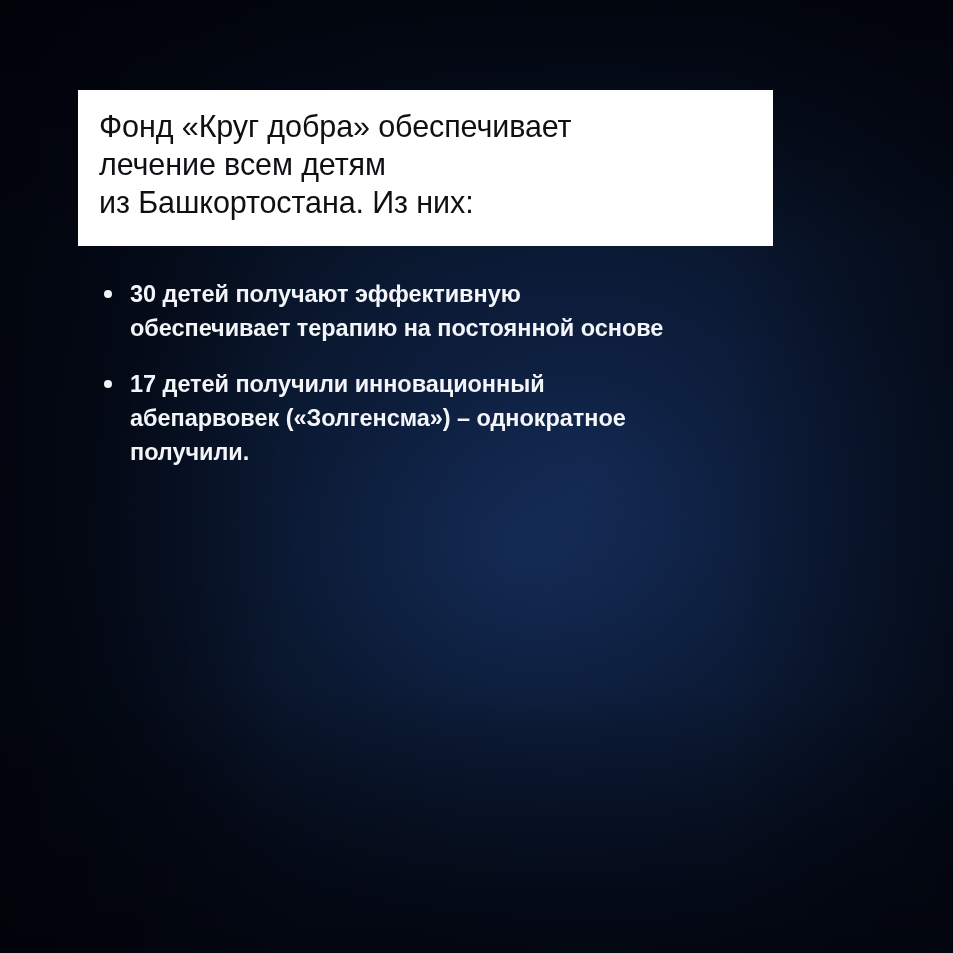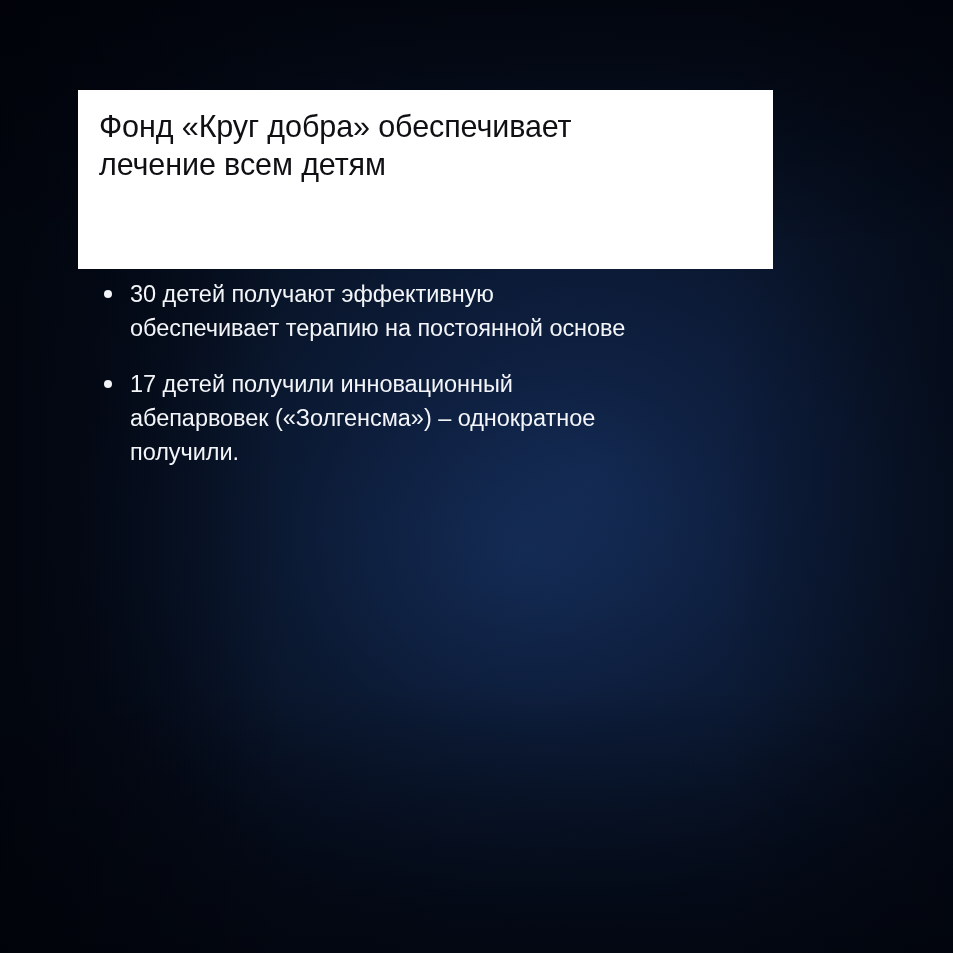--- a/index.html
+++ b/index.html
@@ -35,21 +35,21 @@
       linear-gradient(to bottom, rgba(0,2,8,0.72) 0%, rgba(0,0,0,0) 26%, rgba(0,0,0,0) 72%, rgba(0,2,8,0.55) 100%),
       linear-gradient(to right, rgba(0,2,8,0.62) 0%, rgba(0,0,0,0) 30%, rgba(0,0,0,0) 76%, rgba(0,3,10,0.38) 100%);
   }
 
   
   #title-card {
     position: absolute;
     left: 78px;
     top: 90px;
     width: 695px;
-    height: 179px;
+    height: 156px;
     background: #ffffff;
     box-sizing: border-box;
     padding: 17px 22px 0 21px;
   }
   .title-line {
     color: #101014;
     font-size: 30.5px;
     line-height: 38px;
     font-weight: 400;
     letter-spacing: -0.1px;
@@ -75,37 +75,38 @@
     top: 13px;
     width: 8px;
     height: 8px;
     border-radius: 50%;
     background: #f3f5f9;
   }
   .bullet-line {
     color: #f3f5f9;
     font-size: 23.5px;
     line-height: 34px;
-    font-weight: 400;
+    font-weight: 700;
     letter-spacing: -0.05px;
     white-space: nowrap;
   }
 </style>
 </head>
 <body>
 
 <div id="slide">
 
   <div id="bg-base"></div>
   <div id="bg-glow"></div>
   <div id="bg-vignette"></div>
 
   <div id="title-card">
     <div class="title-line">Фонд «Круг добра» обеспечивает</div>
     <div class="title-line">лечение всем детям</div>
+    <div class="title-line">из Башкортостана. Из них:</div>
   </div>
 
   <div id="bullets">
 
     <div class="bullet-item">
       <span class="bullet-marker"></span>
       <div class="bullet-line">30 детей получают эффективную</div>
       <div class="bullet-line">обеспечивает терапию на постоянной основе</div>
     </div>
 

